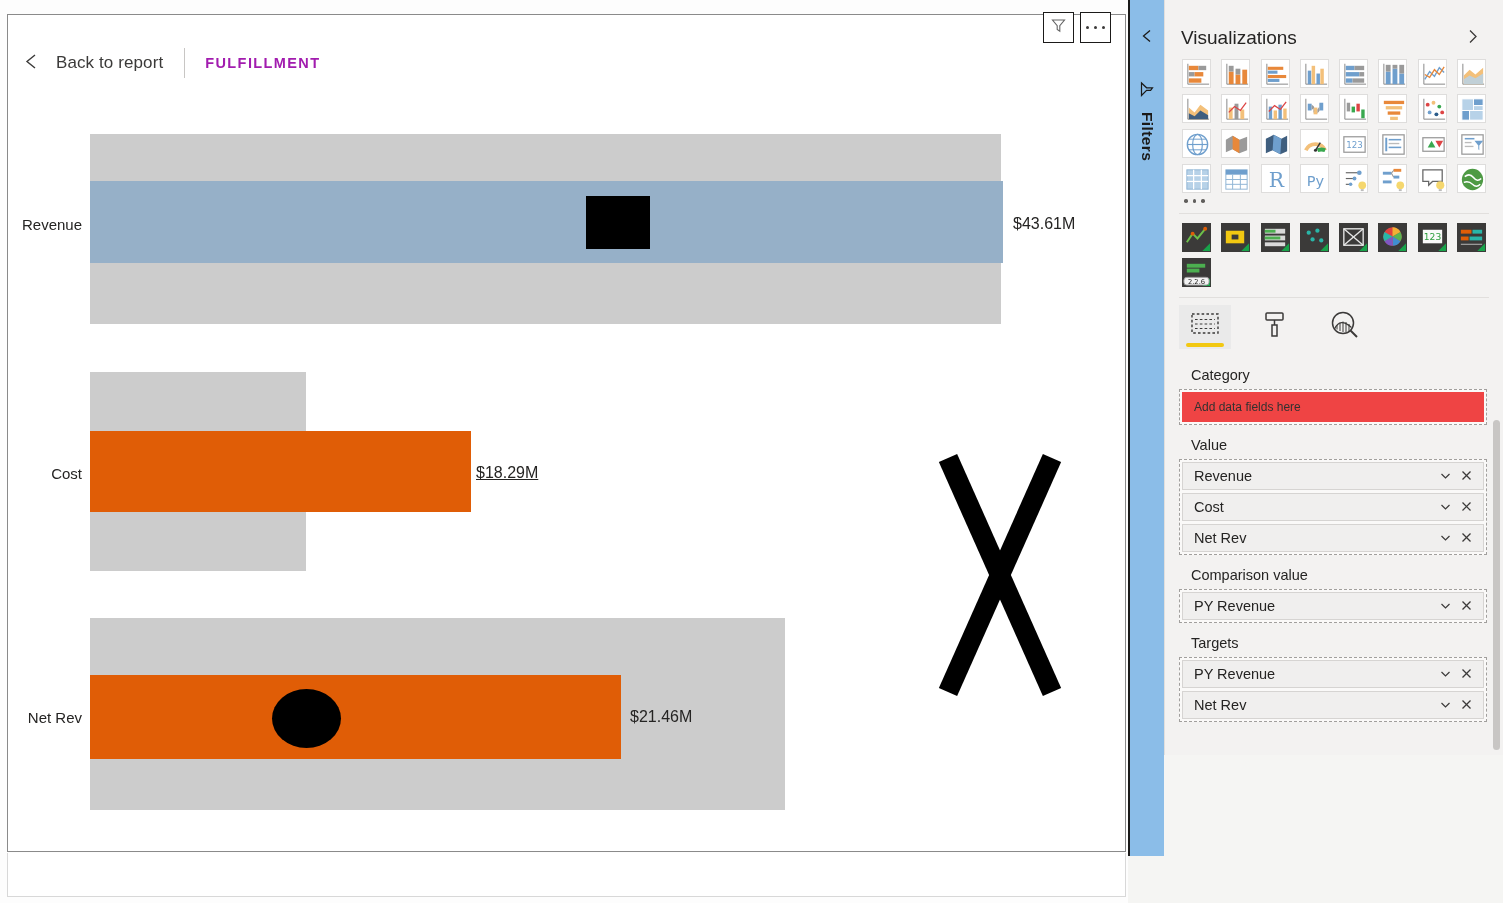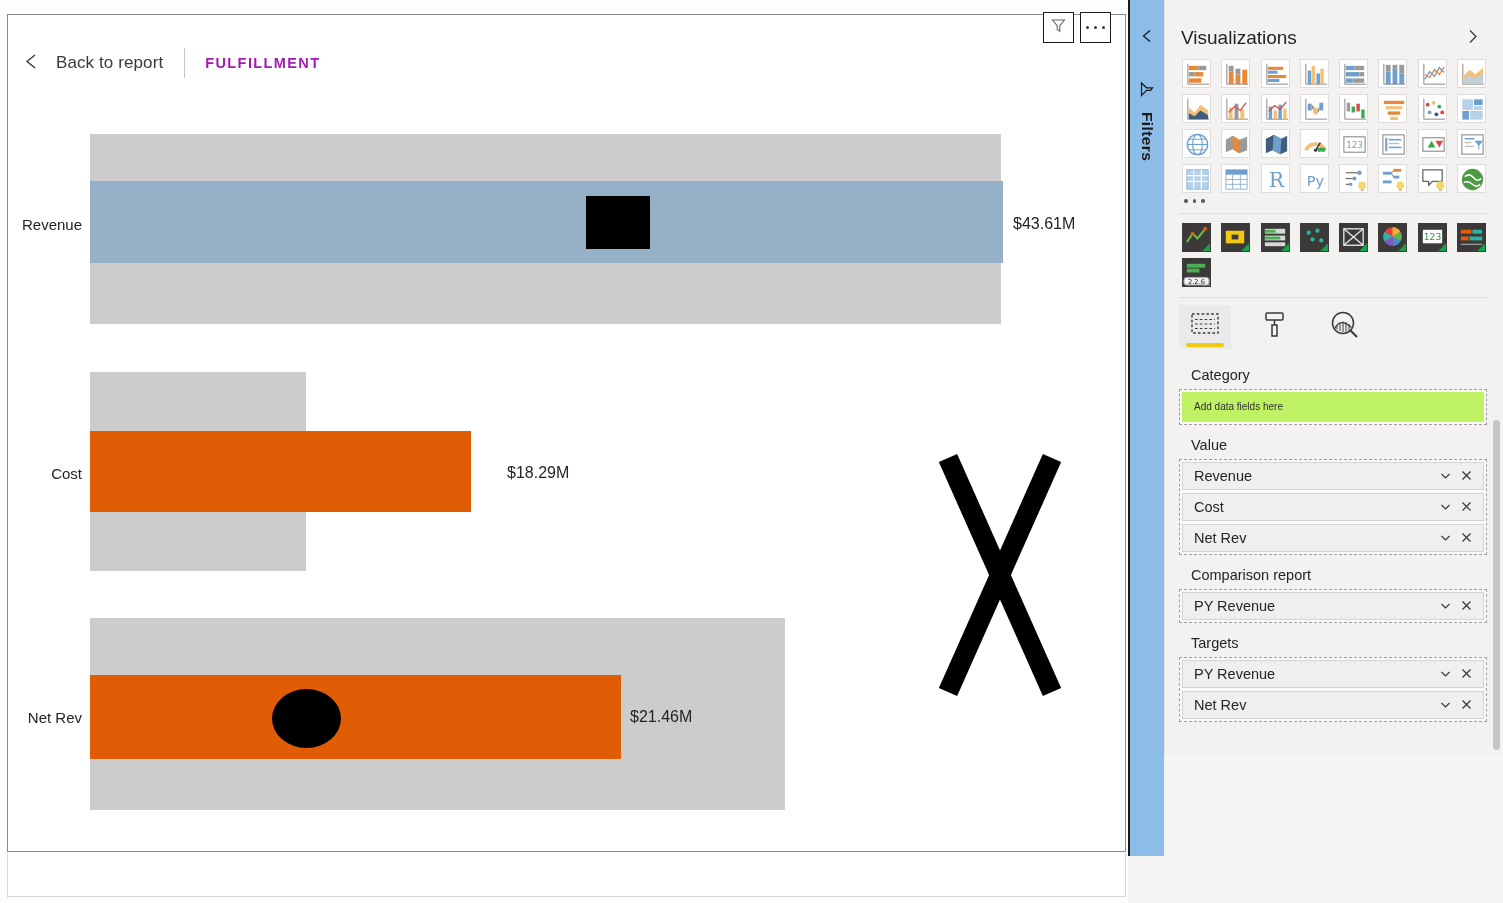--- a/index.html
+++ b/index.html
@@ -278,26 +278,26 @@
     font-size: 14.5px;
     color: #252423;
     margin: 12px 0 6px 12px;
   }
   .well-box {
     border: 1px dashed #a19f9d;
     background: #faf9f8;
     padding: 2px;
   }
   .well-placeholder {
-    background: #bef264;
+    background: #ef4444;
     height: 30px;
     display: flex;
     align-items: center;
     padding-left: 12px;
-    font-size: 10px;
+    font-size: 12px;
     color: #323130;
     cursor: pointer;
   }
   .field-chip {
     background: #f0efee;
     border: 1px solid #d6d4d2;
     height: 28px;
     display: flex;
     align-items: center;
     padding: 0 6px 0 11px;
@@ -370,21 +370,21 @@
         <div class="bullet-band" style="left:90px; top:10px; width:911px; height:190px;"></div>
         <div class="bullet-bar" style="left:90px; top:57px; width:913px; height:82px; background:#96b0c8;"></div>
         <div class="marker-square" style="left:586px; top:72px; width:64px; height:53px;"></div>
         <div class="bullet-value-label" style="left:1013px; top:100px;">$43.61M</div>
       </div>
 
       <div class="bullet-row" style="top:265px; height:200px;">
         <div class="bullet-cat-label" style="top:108px;">Cost</div>
         <div class="bullet-band" style="left:90px; top:7px; width:216px; height:199px;"></div>
         <div class="bullet-bar" style="left:90px; top:66px; width:381px; height:81px; background:#e05d06;"></div>
-        <div class="bullet-value-label" style="left:507px; top:108px;">$18.29M</div>
+        <div class="bullet-value-label" style="left:476px; top:108px;text-decoration:underline;">$18.29M</div>
       </div>
 
       <div class="bullet-row" style="top:515px; height:195px;">
         <div class="bullet-cat-label" style="top:102px;">Net Rev</div>
         <div class="bullet-band" style="left:90px; top:3px; width:695px; height:192px;"></div>
         <div class="bullet-bar" style="left:90px; top:60px; width:531px; height:84px; background:#e05d06;"></div>
         <div class="marker-circle" style="left:272px; top:74px; width:69px; height:59px;"></div>
         <div class="bullet-value-label" style="left:630px; top:102px;">$21.46M</div>
       </div>
 
@@ -814,21 +814,21 @@
               </svg>
             </span>
             <span class="chip-btn">
               <svg width="13" height="13" viewBox="0 0 13 13">
                 <line x1="2.5" y1="2.5" x2="10.5" y2="10.5" stroke="#3b3a39" stroke-width="1.2"></line>
                 <line x1="10.5" y1="2.5" x2="2.5" y2="10.5" stroke="#3b3a39" stroke-width="1.2"></line>
               </svg>
             </span>
           </div>
         </div>
-        <div class="well-title">Comparison report</div>
+        <div class="well-title">Comparison value</div>
         <div class="well-box">
           <div class="field-chip">
             <span class="chip-name">PY Revenue</span>
             <span class="chip-btn">
               <svg width="15" height="15" viewBox="0 0 15 15">
                 <polyline points="3.5,6 7.5,10 11.5,6" fill="none" stroke="#3b3a39" stroke-width="1.2"></polyline>
               </svg>
             </span>
             <span class="chip-btn">
               <svg width="13" height="13" viewBox="0 0 13 13">

